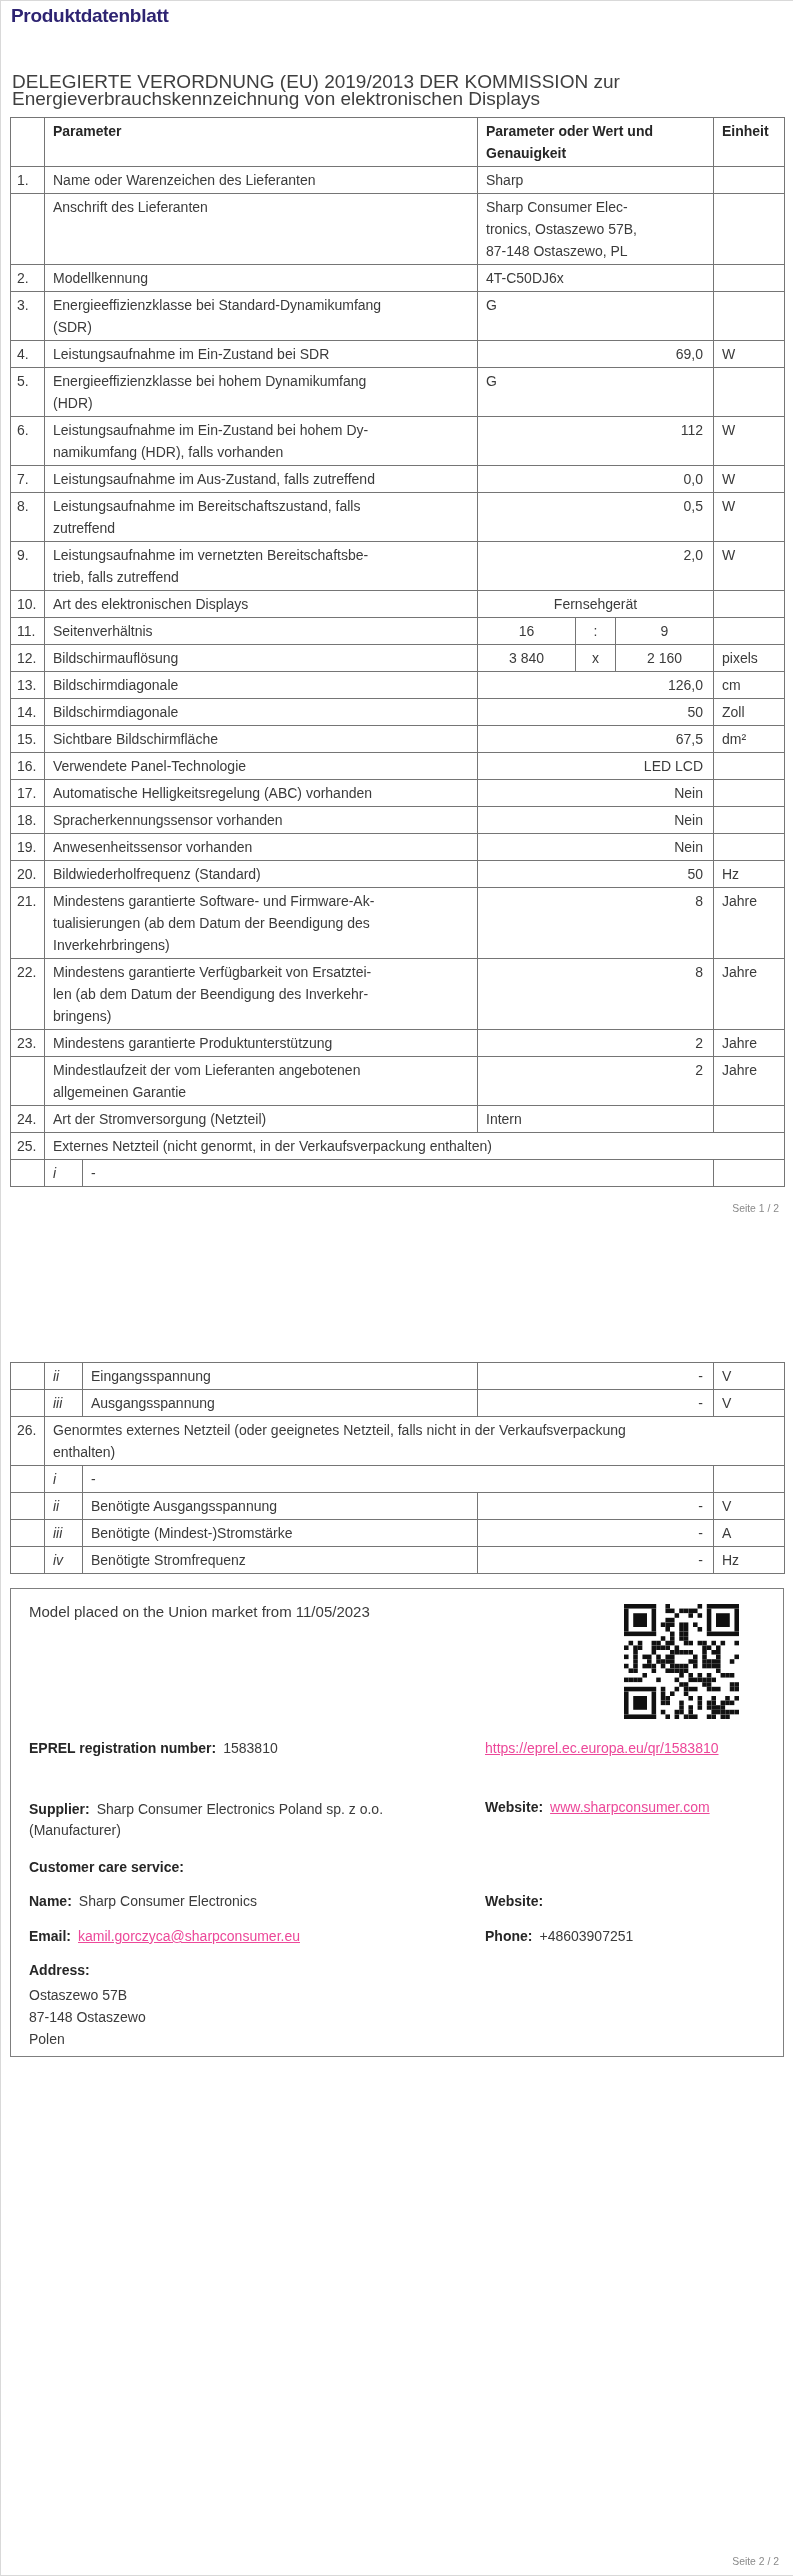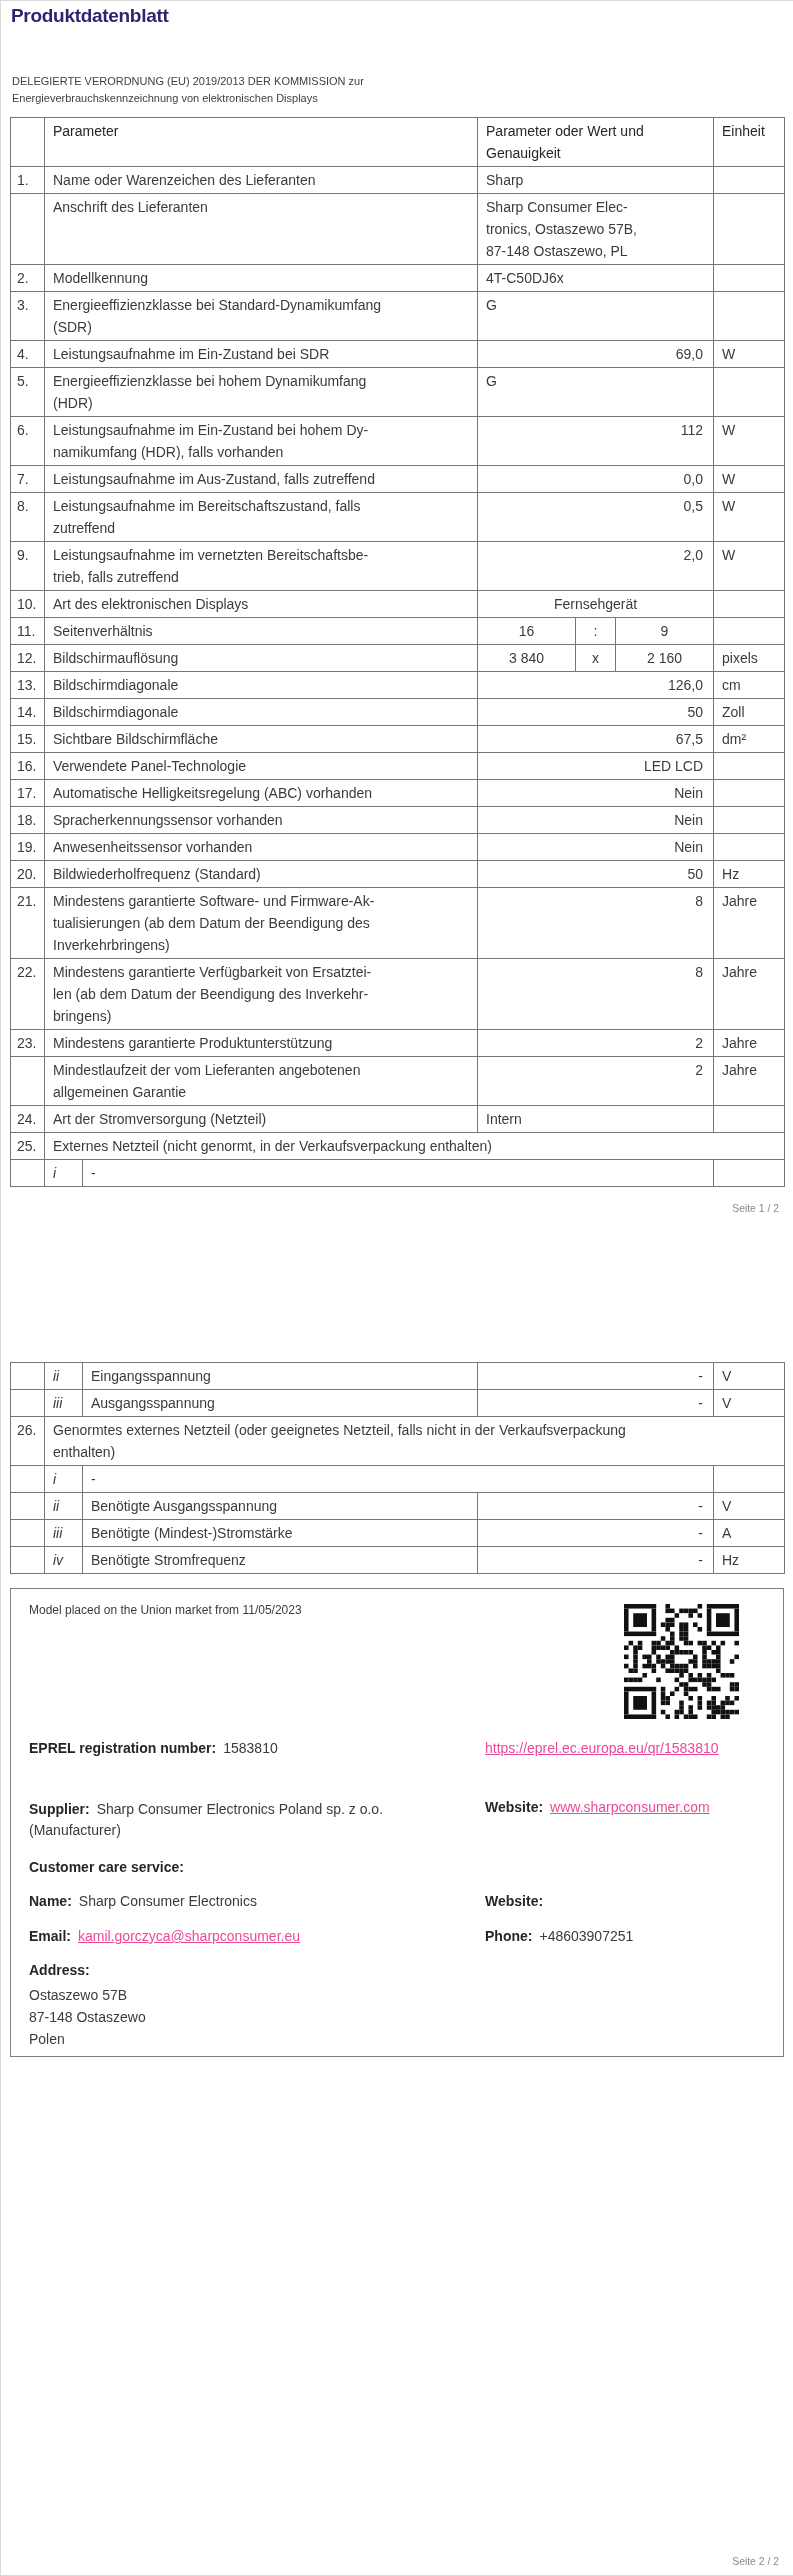--- a/index.html
+++ b/index.html
@@ -5,31 +5,31 @@
   html,body{margin:0;padding:0;background:#fff;}
   #page{
     position:relative;width:792px;height:2574px;background:#ffffff;
     border:1px solid #d9d9d9;overflow:hidden;
     font-family:"Liberation Sans",sans-serif;color:#3b3b3b;
   }
   .title{
     position:absolute;left:10px;top:4px;margin:0;
     font-size:19px;font-weight:bold;color:#2e2472;letter-spacing:-0.3px;
   }
-  .reg{position:absolute;left:11px;top:72px;font-size:11px;line-height:17px;color:#3f3f3f;}
+  .reg{position:absolute;left:11px;top:72px;font-size:19px;line-height:17px;color:#3f3f3f;}
 
   table{border-collapse:collapse;table-layout:fixed;width:774px;}
   #t1{position:absolute;left:9px;top:116px;}
   #t2{position:absolute;left:9px;top:1361px;}
   td{
     border:1px solid #757575;vertical-align:top;
     padding:2px 8px;font-size:14px;line-height:22px;color:#3b3b3b;
     overflow:hidden;
   }
-  .hdr{font-weight:normal;color:#262626;margin-top:26px;}
+  .hdr{font-weight:bold;color:#262626;margin-top:26px;}
   .c-num{padding-left:6px;padding-right:2px;}
   .c-roman{font-style:italic;padding-left:8px;}
   .a-right{text-align:right;padding-right:10px;}
   .a-center{text-align:center;margin-top:28px;}
   .a-left{text-align:left;}
   td.split{padding:0;}
   .split-in{display:flex;width:100%;}
   .split-in span{display:block;text-align:center;padding:2px 0;line-height:22px;}
   .split-in .p0{width:97px;}
   .split-in .p1{width:39px;border-left:1px solid #757575;border-right:1px solid #757575;}
@@ -38,21 +38,21 @@
   .pg{position:absolute;right:14px;font-size:10.4px;color:#8a8a8a;}
   #pg1{top:1202px;}
   #pg2{top:2555px;}
 
   #ibox{
     position:absolute;left:9px;top:1587px;width:772px;height:467px;
     border:1px solid #7f7f7f;font-size:14px;color:#3b3b3b;
   }
   #ibox .lbl{font-weight:bold;color:#262626;margin-right:7px;}
   .link{color:#ec4899;text-decoration:underline;cursor:pointer;}
-  .market{position:absolute;left:18px;top:14px;font-size:12px;}
+  .market{position:absolute;left:18px;top:14px;font-size:15px;}
   #qr{position:absolute;right:44px;top:15px;width:115px;height:115px;}
   .eprel-row{position:absolute;left:18px;top:151px;}
   .eprel-link{position:absolute;left:474px;top:149px;width:248px;word-break:break-all;line-height:21px;display:block;}
   .supplier-row{position:absolute;left:18px;top:210px;width:427px;line-height:21px;}
   .website1-row{position:absolute;left:474px;top:210px;}
   .customer-row{position:absolute;left:18px;top:270px;}
   .name-row{position:absolute;left:18px;top:304px;}
   .website2-row{position:absolute;left:474px;top:304px;}
   .email-row{position:absolute;left:18px;top:339px;}
   .phone-row{position:absolute;left:474px;top:339px;}

